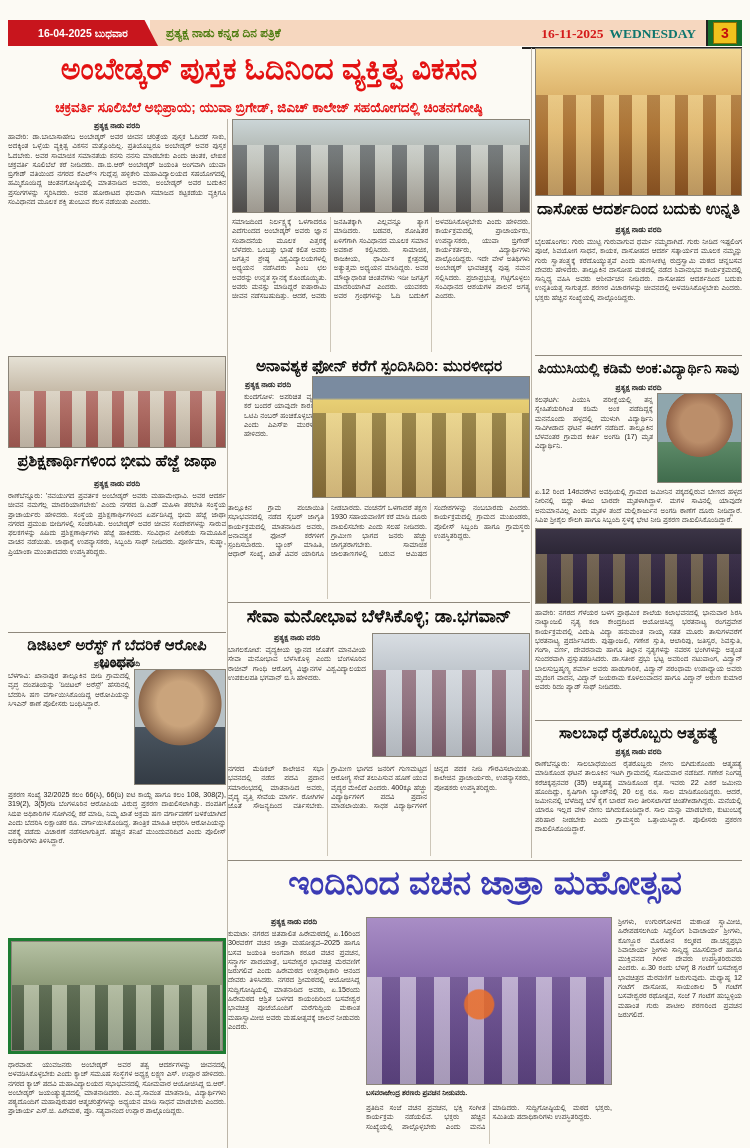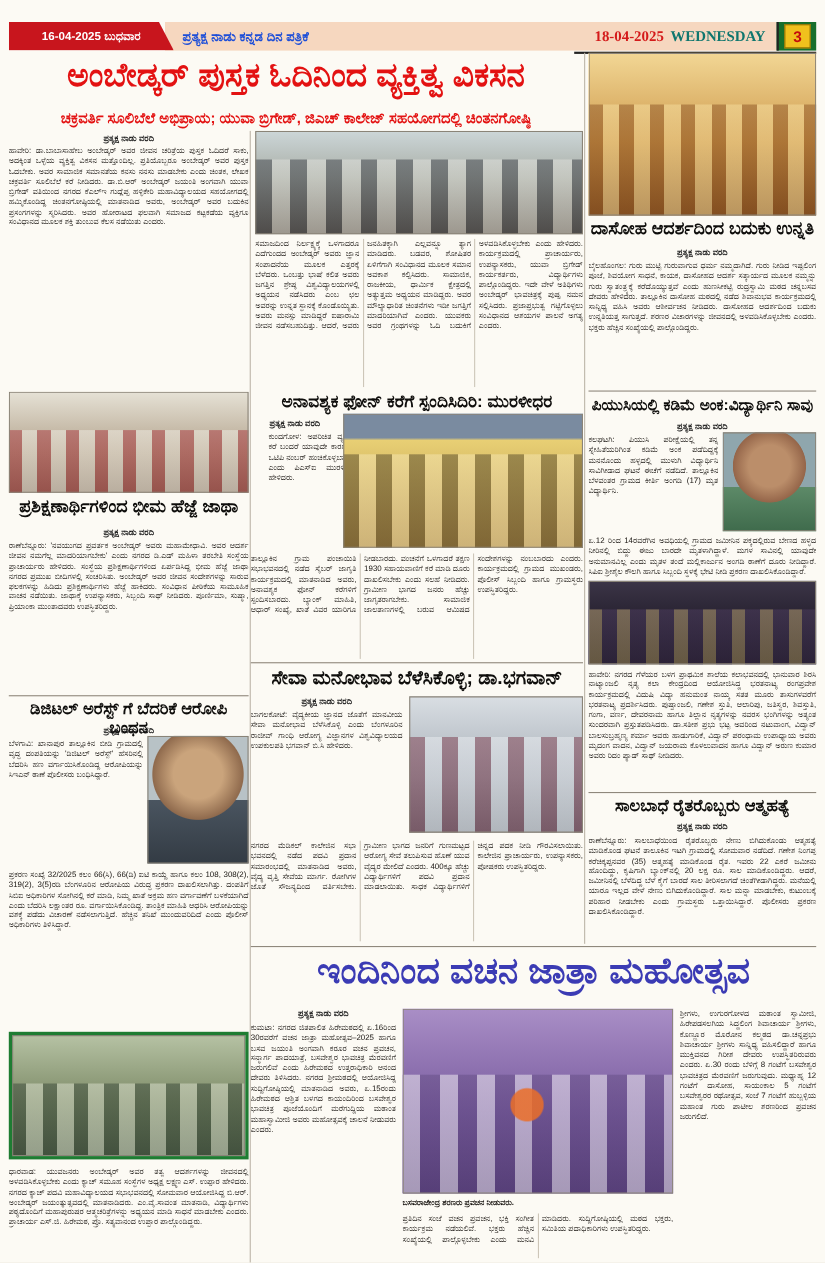--- a/index.html
+++ b/index.html
@@ -6,21 +6,21 @@
   .page{position:relative;width:750px;height:1148px;margin:0 auto;background:#fcfaf4;
         font-family:"Liberation Sans","DejaVu Sans",sans-serif;overflow:hidden;}
   .abs{position:absolute;}
   
   .masthead{display:flex;align-items:stretch;height:26px;}
   .datebox{background:#c8151d;color:#fff;font-weight:bold;font-size:10.5px;
            display:flex;align-items:center;justify-content:center;width:150px;
            clip-path:polygon(0 0,91% 0,100% 100%,0 100%);z-index:2;}
   .strip{flex:1;background:#f6d7bf;display:flex;align-items:center;justify-content:space-between;
          padding:0 10px 0 16px;margin-left:-8px;}
-  .tagline{font-size:12px;font-weight:bold;color:#1d4ed8;}
+  .tagline{font-size:12px;font-weight:bold;color:#4d7c0f;}
   .brand{font-size:15px;font-weight:bold;color:#d41b1b;}
   .brandsub{font-size:8.5px;color:#222;font-weight:bold;margin-left:3px;}
   .dateen{font-family:"Liberation Serif",serif;font-size:13.5px;font-weight:bold;color:#d41b1b;}
   .dayen{font-family:"Liberation Serif",serif;font-size:13.5px;font-weight:bold;color:#0f766e;margin-left:6px;}
   .pgwrap{width:34px;background:#176f2c;display:flex;align-items:center;justify-content:center;border-left:2px solid #222;}
   .pgnum{background:#f0c11d;color:#c40d0d;font-weight:bold;font-size:14px;width:22px;height:20px;
          display:flex;align-items:center;justify-content:center;border:1px solid #8a6d00;}
   
   .hl{font-weight:bold;color:#0e0d0b;text-align:center;line-height:1.15;}
   .hl-red{color:#e31212;}
@@ -49,21 +49,21 @@
 </head>
 <body>
 
 <div class="page">
 
   <div class="abs masthead" style="left:8px;top:20px;width:734px;">
     <div class="datebox">16-04-2025 ಬುಧವಾರ</div>
     <div class="strip">
       <span class="tagline">ಪ್ರತ್ಯಕ್ಷ ನಾಡು ಕನ್ನಡ ದಿನ ಪತ್ರಿಕೆ</span>
       <span>
-        <span class="dateen">18-04-2025</span><span class="dayen">WEDNESDAY</span>
+        <span class="dateen">16-11-2025</span><span class="dayen">WEDNESDAY</span>
       </span>
     </div>
     <div class="pgwrap">
       <div class="pgnum">3</div>
     </div>
   </div>
   <div class="abs" style="left:522px;top:47px;width:220px;height:2px;background:#222;"></div>
 
   <div>
     <div class="abs hl hl-red" style="left:8px;top:52px;width:522px;height:46px;font-size:30px;">ಅಂಬೇಡ್ಕರ್ ಪುಸ್ತಕ ಓದಿನಿಂದ ವ್ಯಕ್ತಿತ್ವ ವಿಕಸನ</div>

